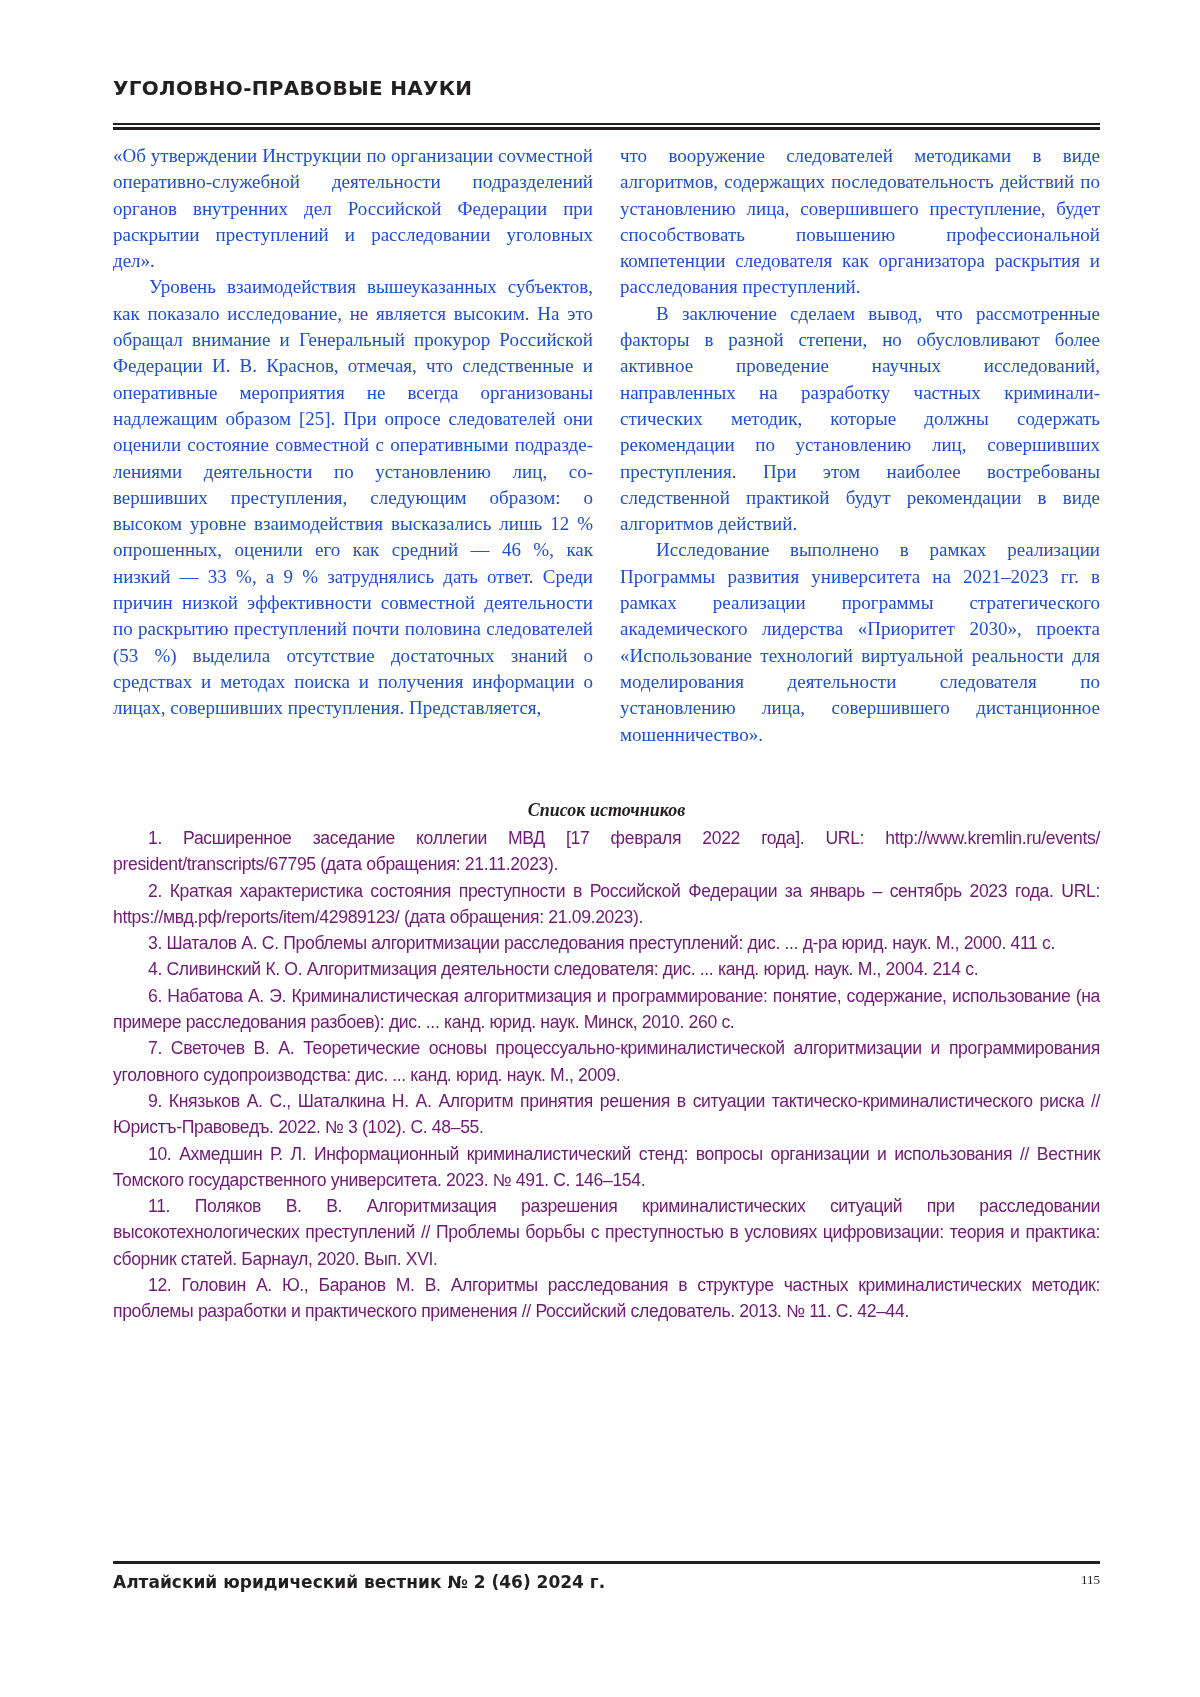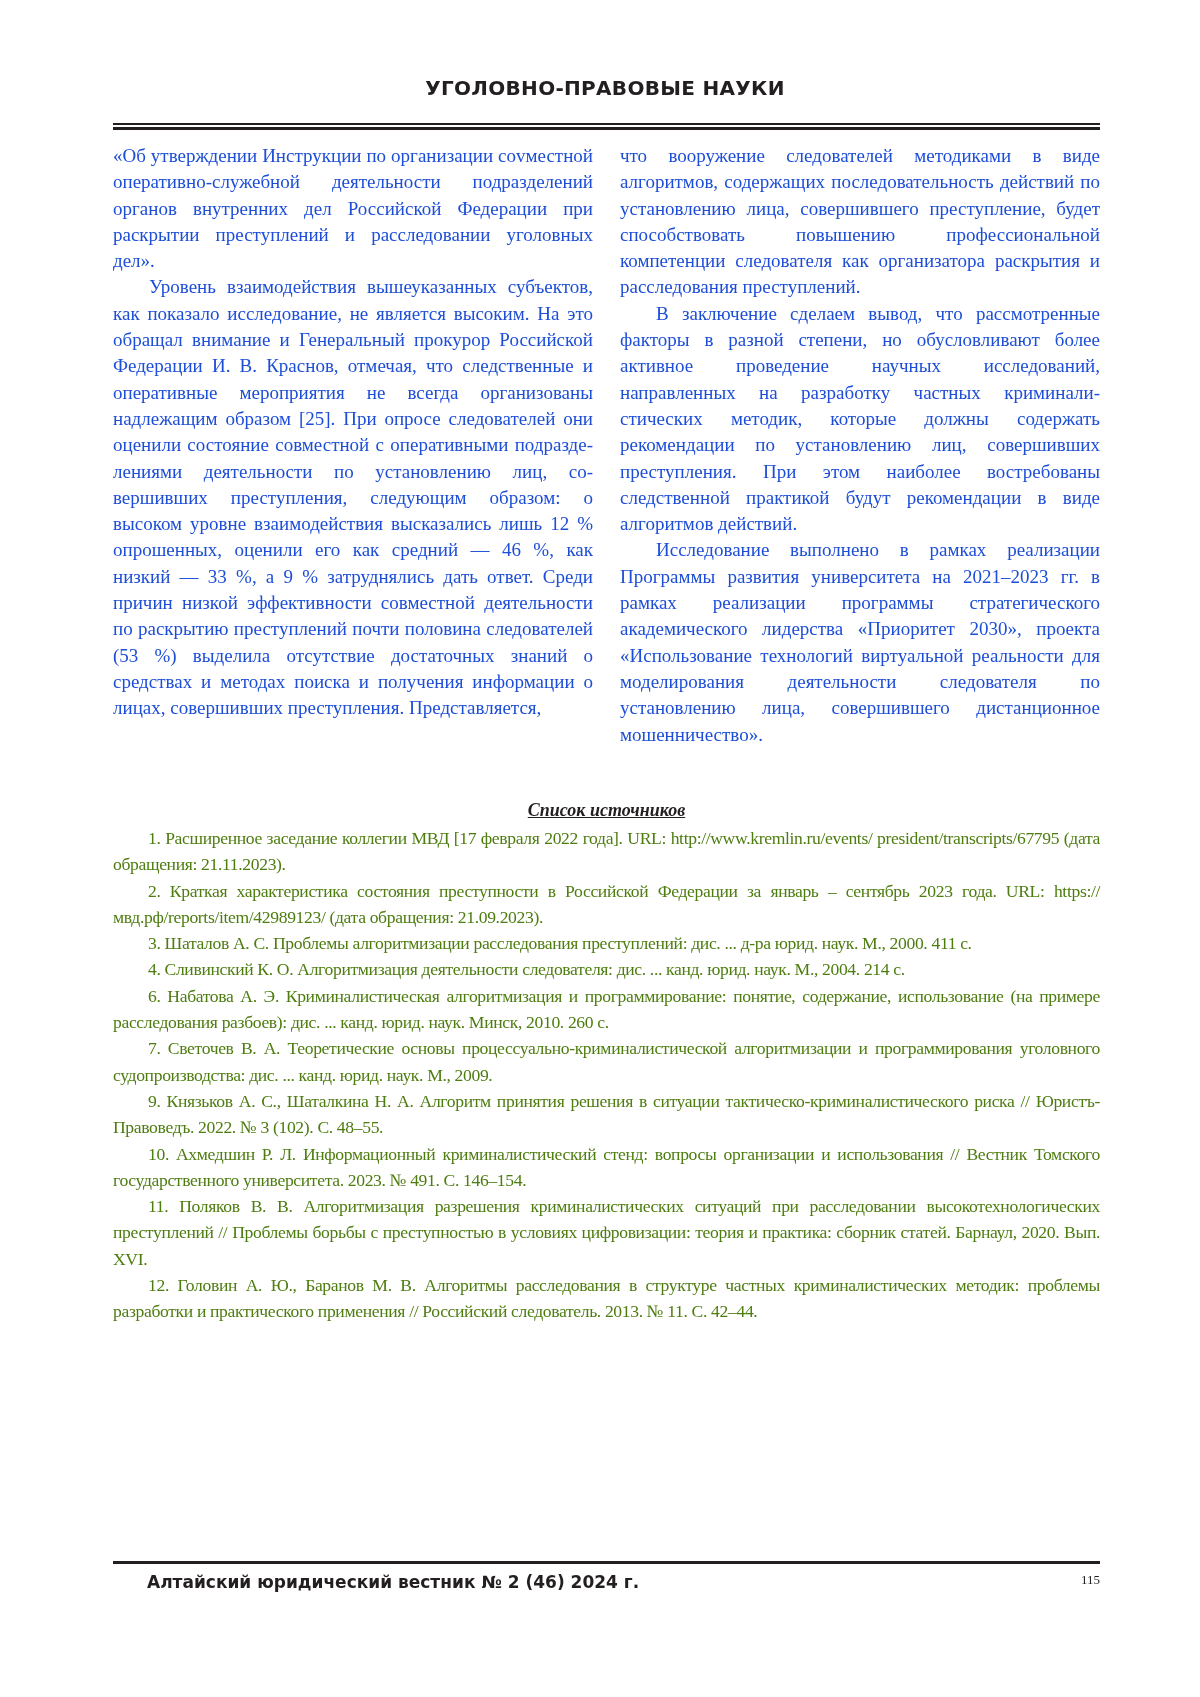--- a/index.html
+++ b/index.html
@@ -1,51 +1,51 @@
 <!DOCTYPE html>
 <html><head>
 <meta charset="utf-8">
 <style>
   html, body { margin: 0; padding: 0; background: #ffffff; }
   body { width: 1200px; height: 1697px; position: relative; overflow: hidden; color: #231f20; }
   .page { position: absolute; left: 0; top: 0; width: 1200px; height: 1697px; }
 
   .running-head {
-    position: absolute; left: 113px; top: 76px; width: 984px; text-align: center;
+    position: absolute; left: 113px; top: 76px; width: 984px; 
     font-family: "DejaVu Sans", sans-serif; font-weight: bold; font-size: 20px;
     letter-spacing: 0.3px; color: #231f20;
   }
   .head-rule-thin { position: absolute; left: 113px; top: 123px; width: 987px; height: 2px; background: #231f20; }
   .head-rule-thick { position: absolute; left: 113px; top: 127px; width: 987px; height: 3px; background: #231f20; }
 
   .col {
     position: absolute; top: 143px; width: 480px;
     font-family: "Liberation Serif", serif; font-size: 19px; line-height: 26.3px;
     text-align: justify; hyphens: manual; color: #1d4ed8;
   }
   .col-left { left: 113px; }
   .col-right { left: 620px; }
   .col p { margin: 0; }
   .col p.indent { text-indent: 36px; }
 
   .refs-title {
     position: absolute; left: 113px; top: 800px; width: 987px; text-align: center;
-    font-family: "Liberation Serif", serif; font-style: italic; font-weight: bold; font-size: 18px; text-decoration: underline;
+    font-family: "Liberation Serif", serif; font-style: italic; font-weight: bold; font-size: 18px;
   }
   .refs {
     position: absolute; left: 113px; top: 825px; width: 987px;
-    font-family: Liberation Serif, serif; font-size: 17.6px; line-height: 26.3px;
-    text-align: justify; color: #4d7c0f; letter-spacing: -0.35px;
+    font-family: Liberation Sans, sans-serif; font-size: 17.6px; line-height: 26.3px;
+    text-align: justify; color: #701a75; letter-spacing: -0.35px;
   }
   .refs .ref { margin: 0; text-indent: 35px; }
 
   .foot-rule { position: absolute; left: 113px; top: 1561px; width: 987px; height: 3px; background: #231f20; }
   .foot-journal {
     position: absolute; left: 113px; top: 1572px;
-    font-family: "DejaVu Sans", sans-serif; font-weight: bold; font-size: 17px; color: #231f20; margin-left: 34px;
+    font-family: "DejaVu Sans", sans-serif; font-weight: bold; font-size: 17px; color: #231f20;
   }
   .foot-page {
     position: absolute; right: 100px; top: 1572px;
     font-family: Liberation Serif, serif; font-size: 13px; color: #231f20;
   }
 </style>
 </head>
 <body>
 
 <div class="page">

